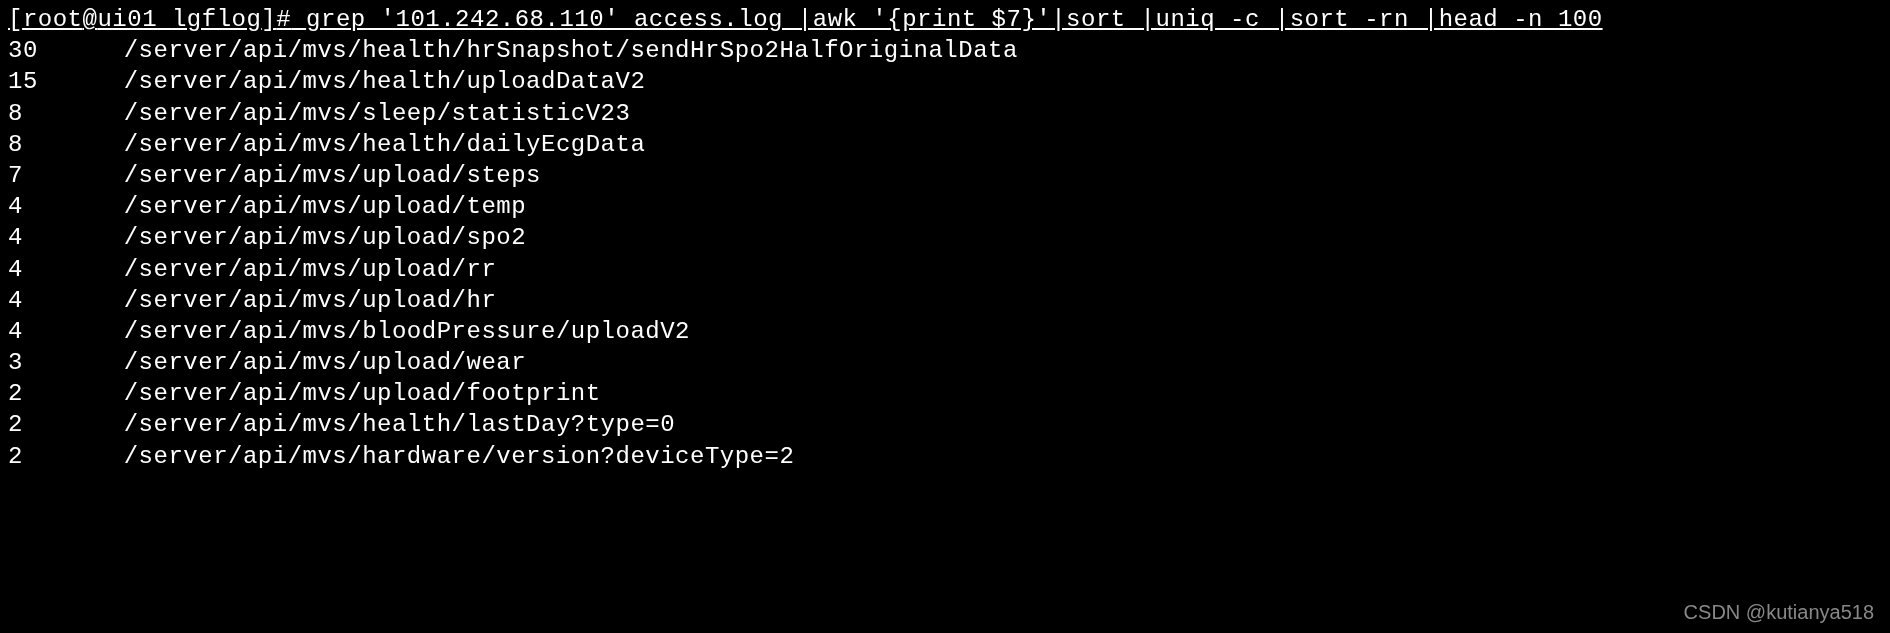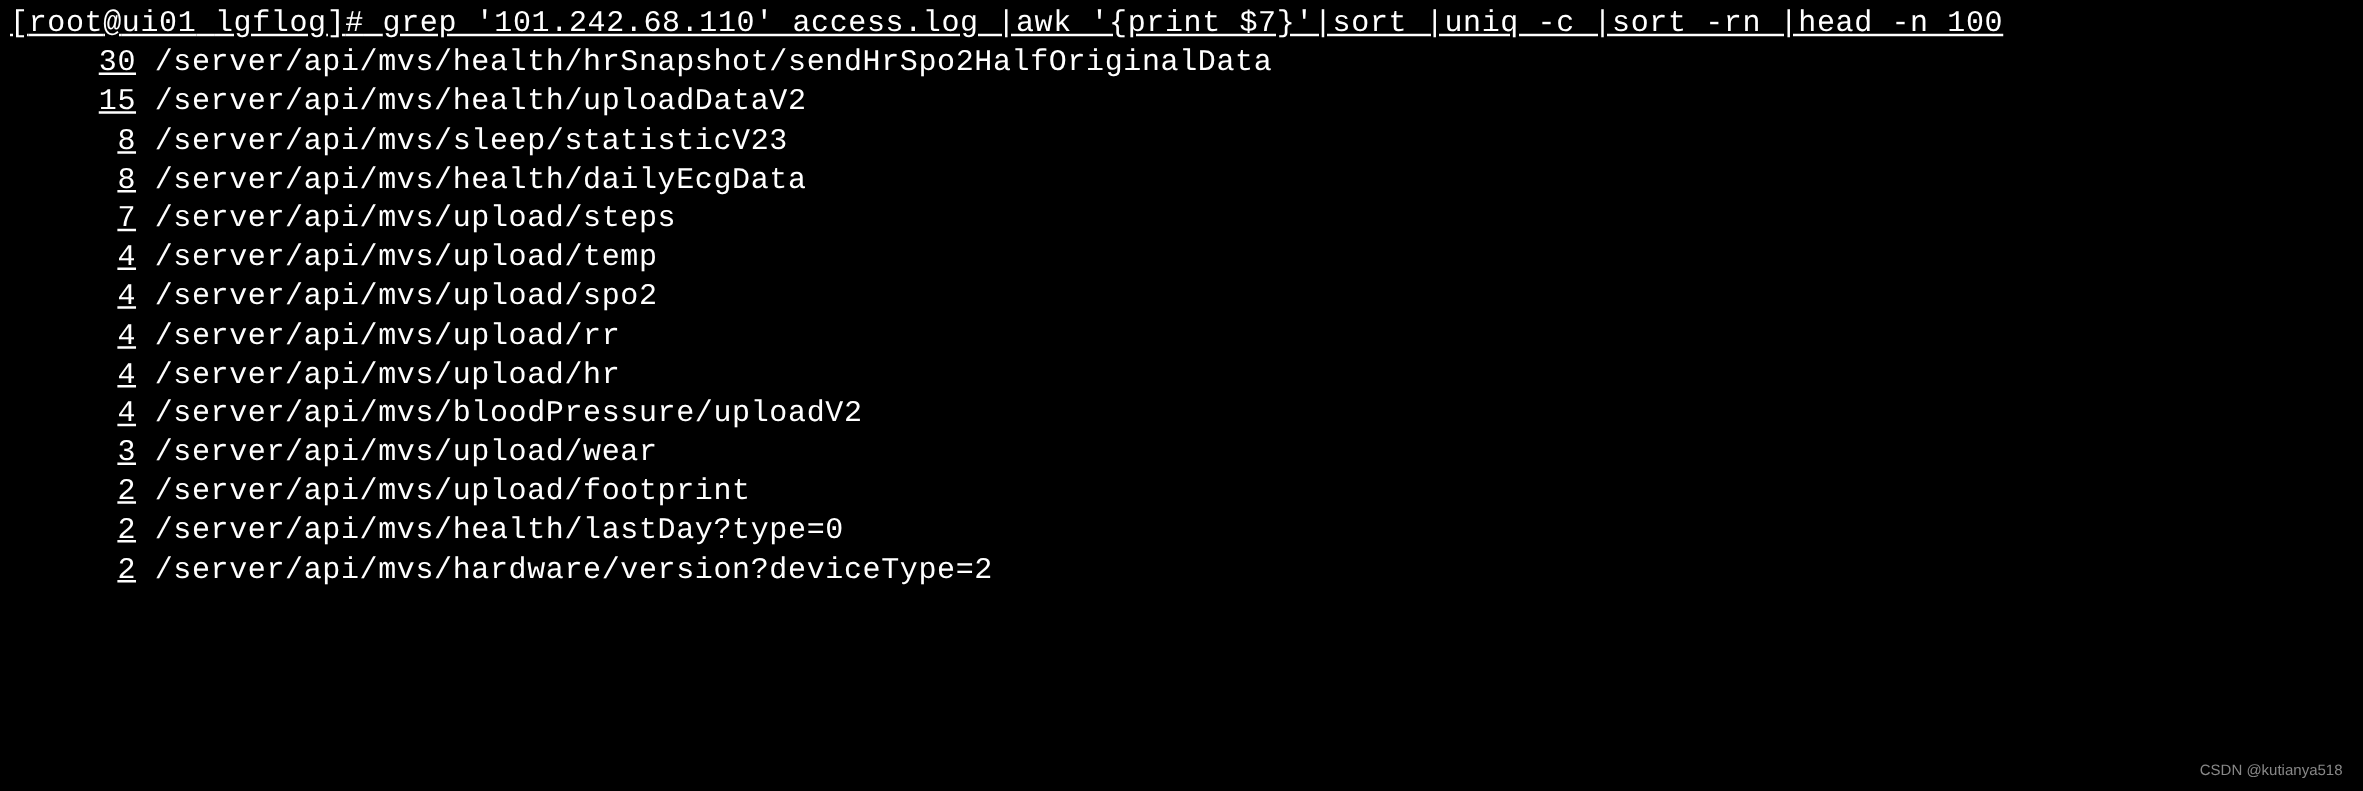--- a/index.html
+++ b/index.html
@@ -26,30 +26,28 @@
     }
     .prompt-line {
       display: block;
       text-decoration: underline;
     }
     .output-line {
       display: block;
     }
     .count {
       display: inline-block;
-      text-align: right;
       width: 7ch;
-      text-decoration: underline;
     }
     .watermark {
       position: absolute;
       bottom: 8px;
       right: 16px;
       color: #888888;
-      font-size: 12px;
+      font-size: 20px;
       font-family: Arial, sans-serif;
       letter-spacing: 0;
     }
   </style>
 </head>
 <body>
 
 <div class="terminal"><span class="prompt-line"><span>[</span><span>root</span><span>@</span><span>ui01</span><span> </span><span>lgflog</span><span>]</span><span>#</span><span> </span><span>grep '101.242.68.110' access.log |awk '{print $7}'|sort |uniq -c |sort -rn |head -n 100</span></span><span class="output-line"><span class="count">30</span> <span>/server/api/mvs/health/hrSnapshot/sendHrSpo2HalfOriginalData</span></span><span class="output-line"><span class="count">15</span> <span>/server/api/mvs/health/uploadDataV2</span></span><span class="output-line"><span class="count">8</span> <span>/server/api/mvs/sleep/statisticV23</span></span><span class="output-line"><span class="count">8</span> <span>/server/api/mvs/health/dailyEcgData</span></span><span class="output-line"><span class="count">7</span> <span>/server/api/mvs/upload/steps</span></span><span class="output-line"><span class="count">4</span> <span>/server/api/mvs/upload/temp</span></span><span class="output-line"><span class="count">4</span> <span>/server/api/mvs/upload/spo2</span></span><span class="output-line"><span class="count">4</span> <span>/server/api/mvs/upload/rr</span></span><span class="output-line"><span class="count">4</span> <span>/server/api/mvs/upload/hr</span></span><span class="output-line"><span class="count">4</span> <span>/server/api/mvs/bloodPressure/uploadV2</span></span><span class="output-line"><span class="count">3</span> <span>/server/api/mvs/upload/wear</span></span><span class="output-line"><span class="count">2</span> <span>/server/api/mvs/upload/footprint</span></span><span class="output-line"><span class="count">2</span> <span>/server/api/mvs/health/lastDay?type=0</span></span><span class="output-line"><span class="count">2</span> <span>/server/api/mvs/hardware/version?deviceType=2</span></span></div>
 
 <div class="watermark">CSDN @kutianya518</div>

